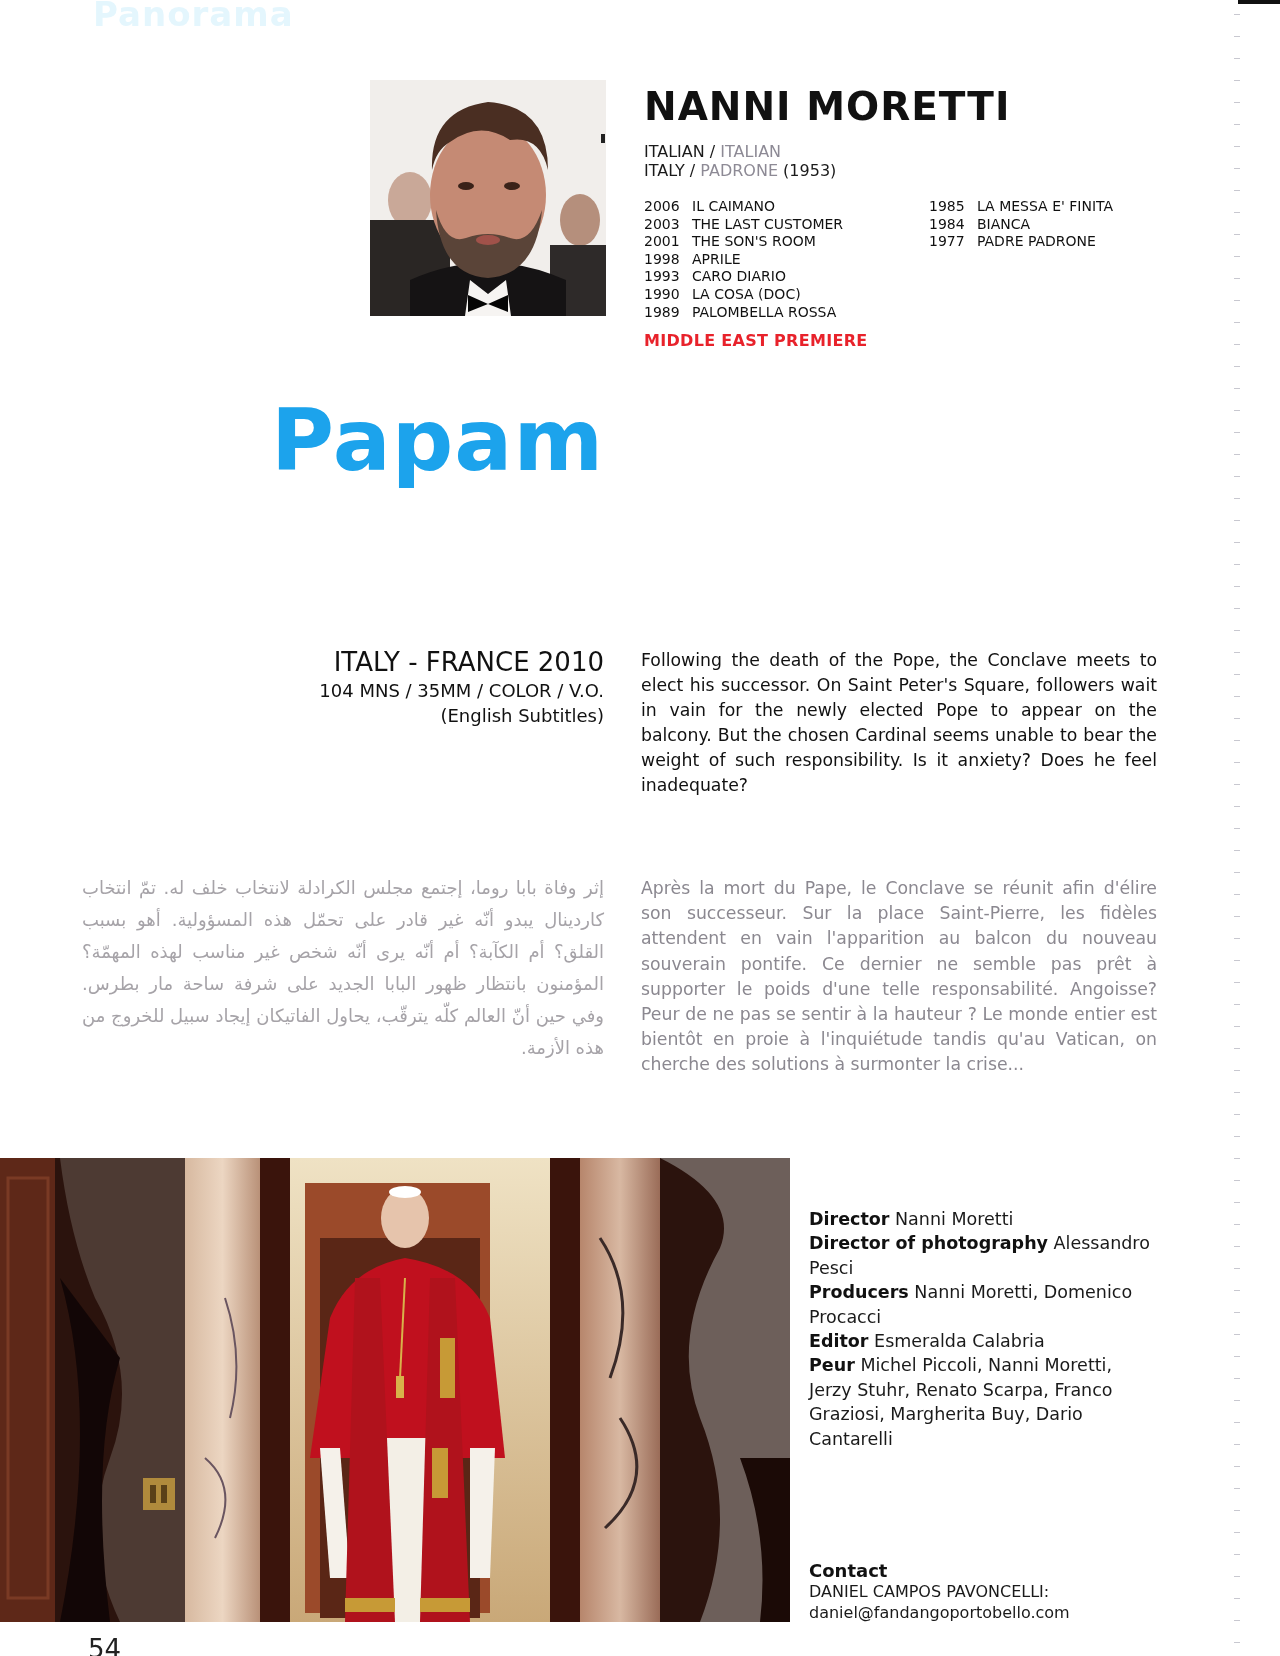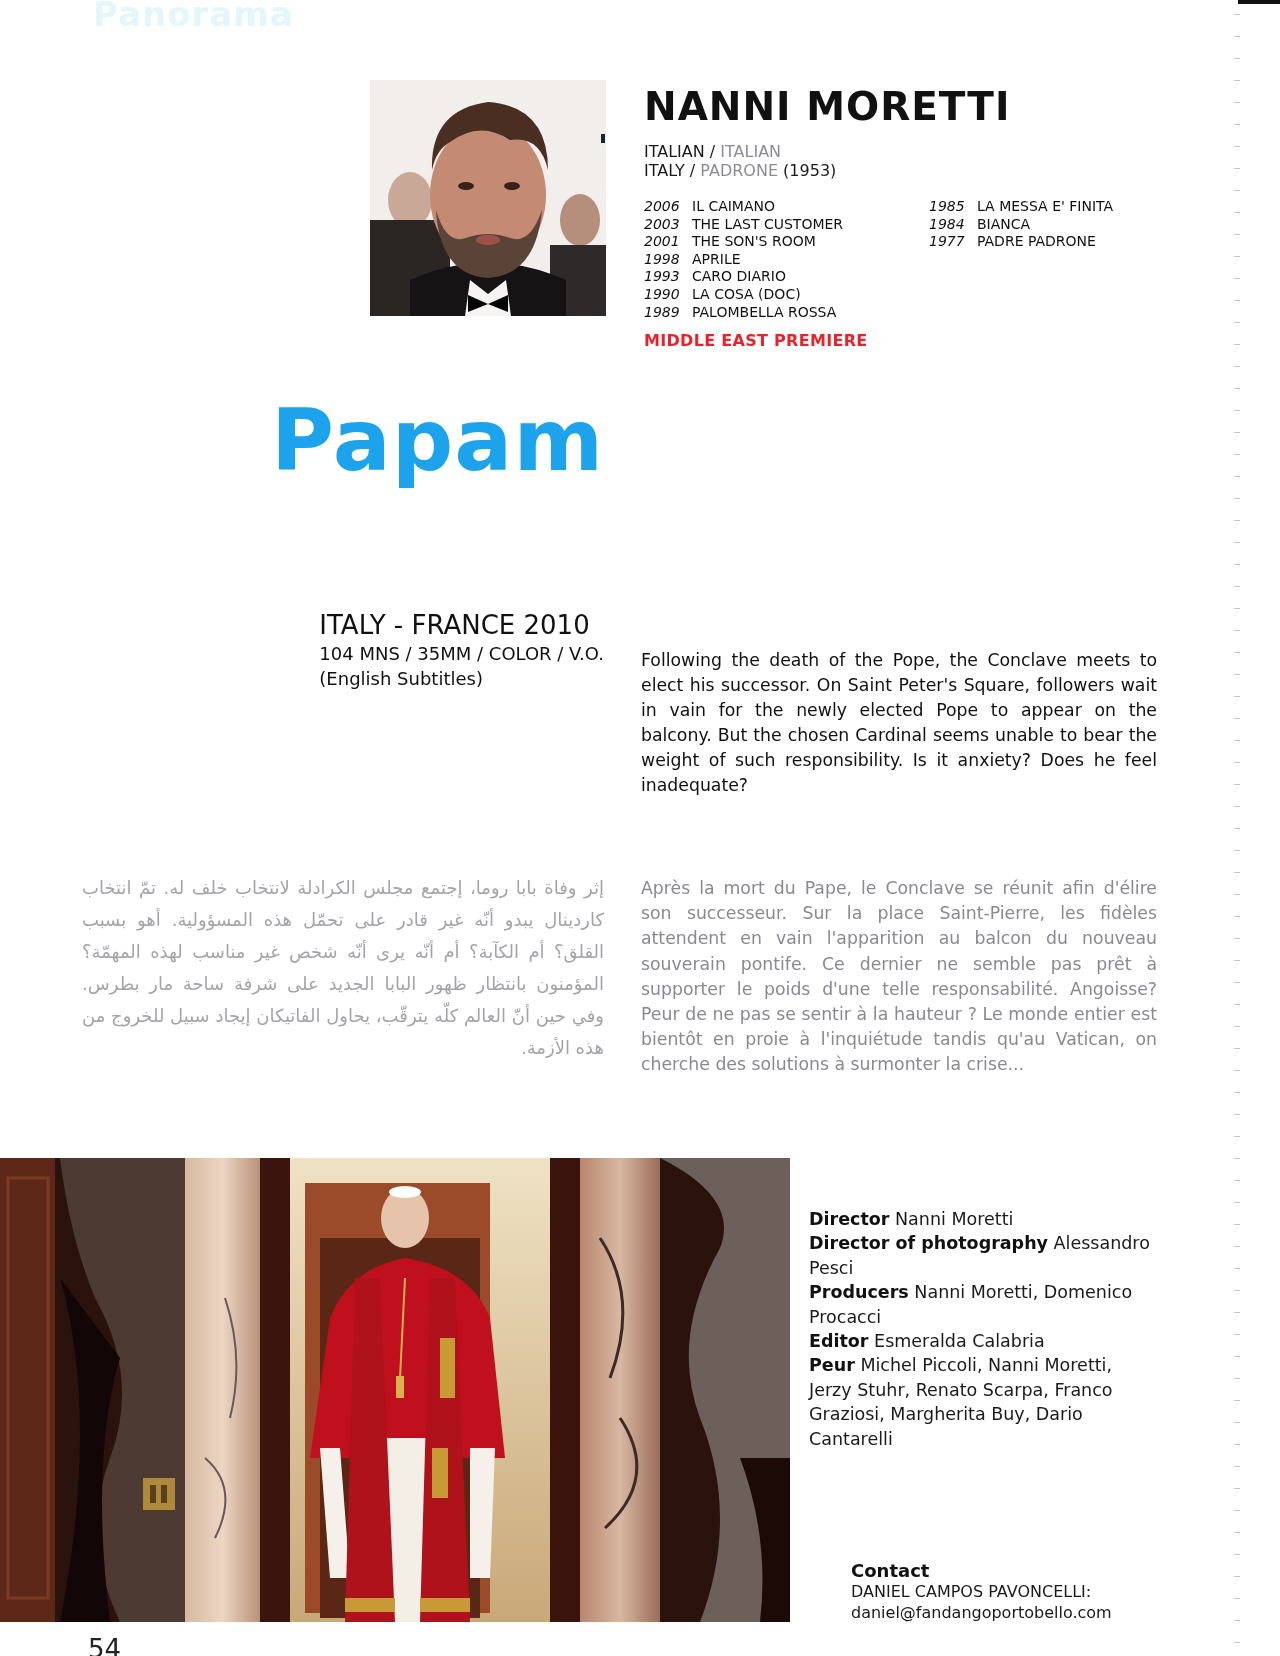--- a/index.html
+++ b/index.html
@@ -15,42 +15,42 @@
   .portrait { position: absolute; left: 370px; top: 80px; width: 236px; height: 236px; overflow: hidden; background: #f2efec; }
   .portrait svg { width: 100%; height: 100%; display: block; }
   .portrait-notch { position: absolute; left: 601px; top: 134px; width: 4px; height: 9px; background: #222; }
 
   .director-name { position: absolute; left: 644px; top: 84px; font-size: 39px; font-weight: bold; letter-spacing: 1px; color: #111; }
   .nationality { position: absolute; left: 644px; top: 142px; font-size: 16px; line-height: 19px; color: #1a1a1a; }
   .nationality .fr { color: #8d8a95; }
 
   .filmography { position: absolute; top: 198px; font-size: 14px; line-height: 17.6px; color: #111; }
   .filmography .row { display: flex; }
-  .filmography .yr { width: 48px; font-style: italic; }
+  .filmography .yr { width: 48px; }
   .filmography.col1 { left: 644px; }
   .filmography.col2 { left: 929px; }
 
   .premiere { position: absolute; left: 644px; top: 331px; font-size: 16px; font-weight: bold; color: #e8222b; letter-spacing: 0.3px; }
 
   .film-title { position: absolute; right: 676px; top: 384px; text-align: right; font-size: 86px; line-height: 112px; font-weight: bold; color: #1ca3ec; letter-spacing: 1px; }
 
-  .tech { position: absolute; right: 676px; top: 609px; text-align: left; color: #111; }
+  .tech { position: absolute; right: 676px; top: 646px; text-align: right; color: #111; }
   .tech .country { font-size: 26px; line-height: 32px; }
   .tech .specs { font-size: 18px; line-height: 25px; }
 
   .synopsis-en { position: absolute; left: 641px; top: 648px; width: 516px; font-size: 17.3px; line-height: 25.1px; color: #111; text-align: justify; }
   .synopsis-fr { position: absolute; left: 641px; top: 876px; width: 516px; font-size: 17.3px; line-height: 25.2px; color: #8b8890; text-align: justify; }
   .synopsis-ar { position: absolute; left: 82px; top: 872px; width: 522px; font-size: 18px; line-height: 32px; color: #a6a3a8; direction: rtl; text-align: justify; }
 
   .still { position: absolute; left: 0; top: 1158px; width: 790px; height: 464px; overflow: hidden; background: #3a1c12; }
   .still svg { width: 100%; height: 100%; display: block; }
 
   .credits { position: absolute; left: 809px; top: 1207px; width: 350px; font-size: 17.5px; line-height: 24.4px; color: #1a1a1a; }
   .credits .lbl { font-weight: bold; color: #111; }
-  .contact { position: absolute; left: 851px; top: 1560px; width: 350px; font-size: 16px; line-height: 21px; color: #1a1a1a; }
+  .contact { position: absolute; left: 809px; top: 1560px; width: 350px; font-size: 16px; line-height: 21px; color: #1a1a1a; }
   .contact .lbl { font-weight: bold; font-size: 18px; color: #111; }
 
   .page-number { position: absolute; left: 88px; top: 1634px; font-size: 26px; color: #222; }
 </style>
 </head>
 <body>
 
 <div class="section-label">Panorama</div>
 <div class="corner-mark"></div>
 <div class="edge-ticks" id="edgeTicks">

